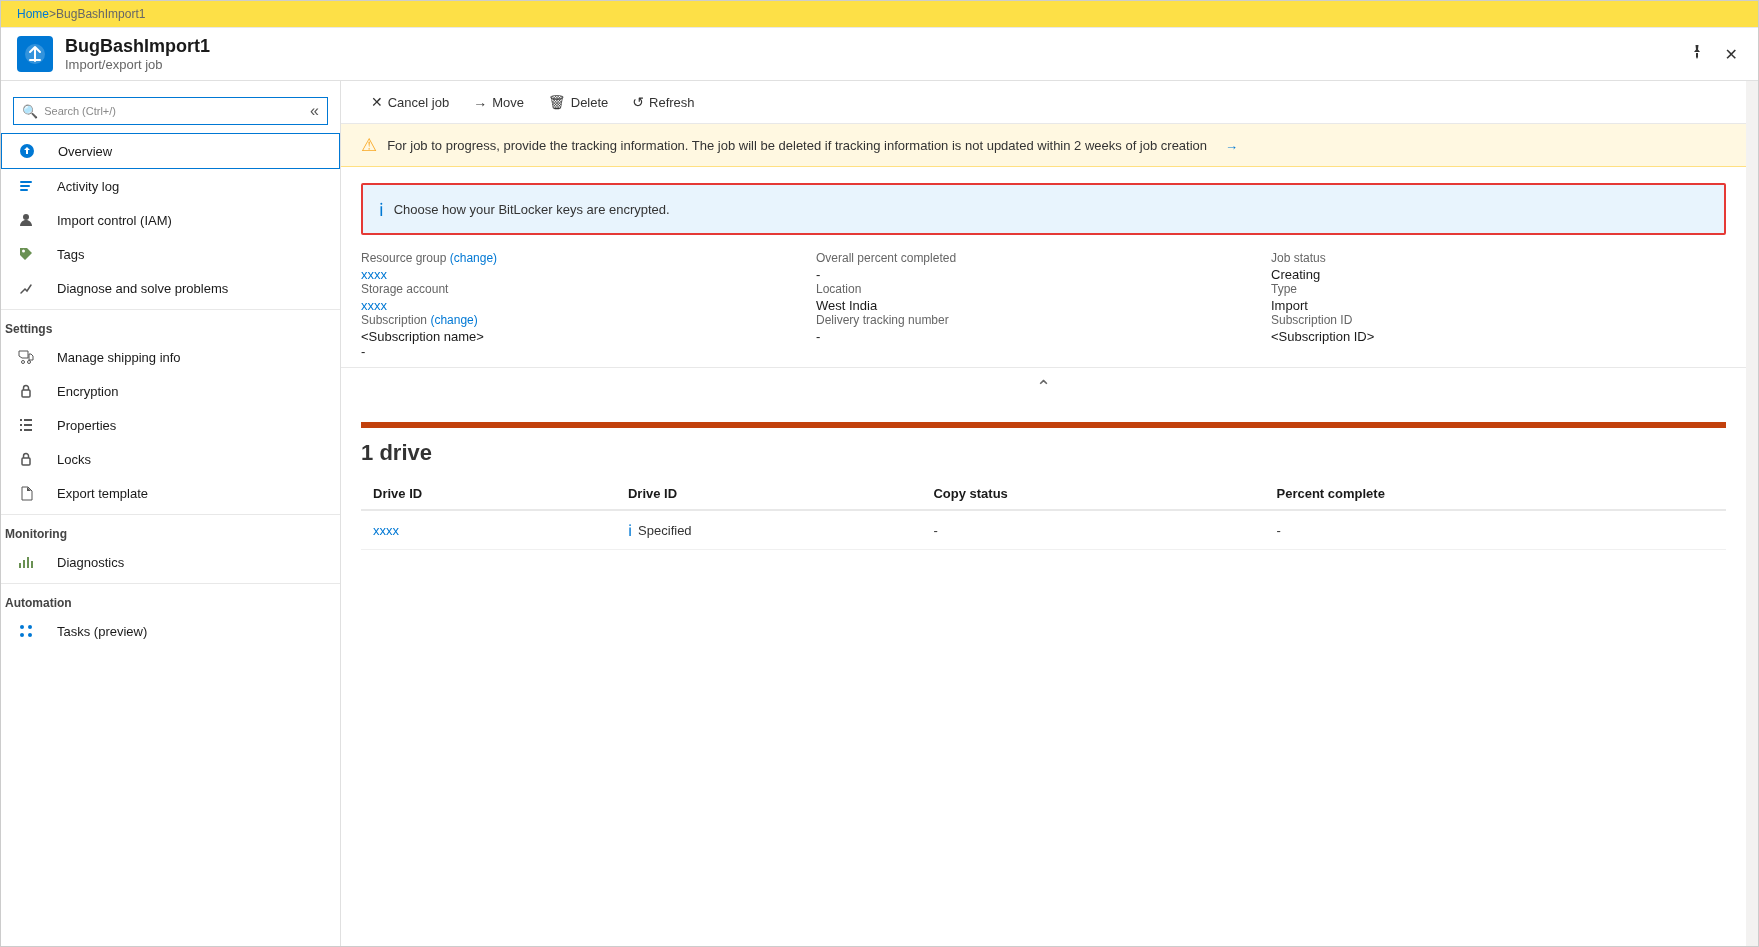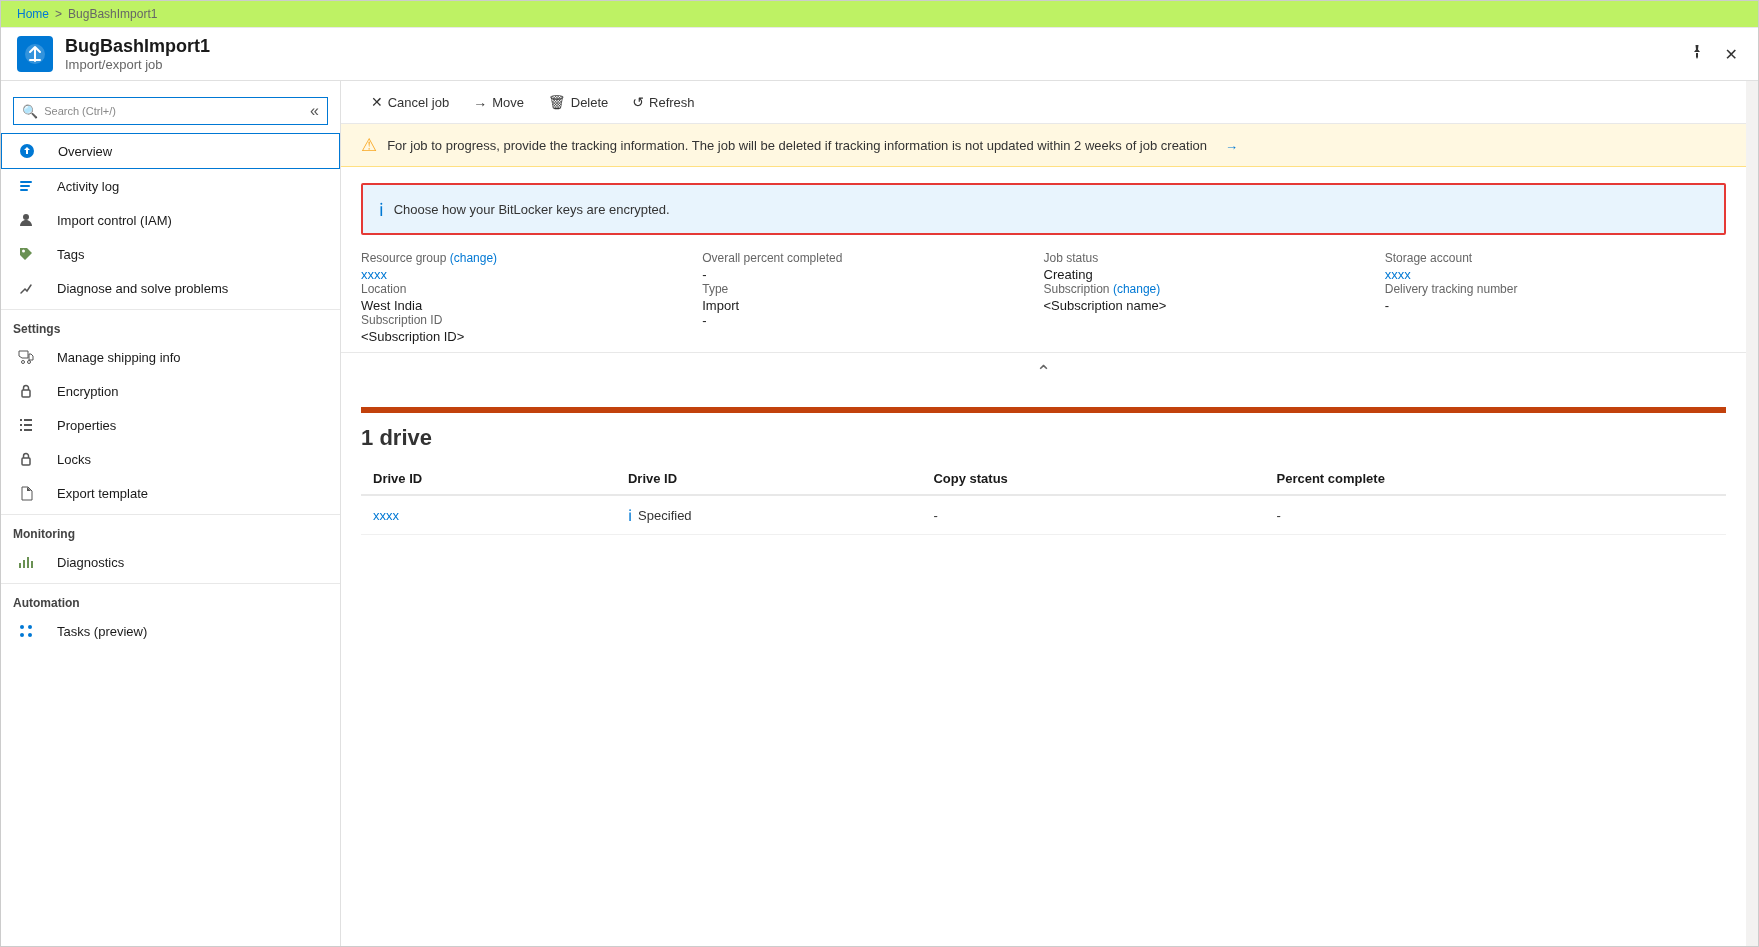--- a/index.html
+++ b/index.html
@@ -10,59 +10,59 @@
     
     .titlebar { display: flex; align-items: center; padding: 8px 16px; border-bottom: 1px solid #e0e0e0; background: #fff; min-height: 48px; }
     .titlebar-icon { width: 36px; height: 36px; background: #0078d4; border-radius: 4px; display: flex; align-items: center; justify-content: center; margin-right: 12px; flex-shrink: 0; }
     .titlebar-icon svg { width: 22px; height: 22px; }
     .titlebar-text h1 { font-size: 18px; font-weight: 600; color: #1a1a1a; }
     .titlebar-text span { font-size: 13px; color: #666; }
     .titlebar-actions { margin-left: auto; display: flex; gap: 12px; }
     .titlebar-btn { background: none; border: none; cursor: pointer; color: #333; font-size: 16px; padding: 4px; }
 
     
-    .breadcrumb { padding: 6px 16px; font-size: 12px; color: #0078d4; border-bottom: 1px solid #e8e8e8; background: #bef264; display: flex; align-items: center; gap: 6px; }
+    .breadcrumb { padding: 6px 16px; font-size: 12px; color: #0078d4; border-bottom: 1px solid #e8e8e8; background: #fde047; display: flex; align-items: center; }
     .breadcrumb a { color: #0078d4; text-decoration: none; }
     .breadcrumb span { color: #666; }
 
     
     .main-layout { display: flex; flex: 1; }
 
     
     .sidebar { width: 340px; border-right: 1px solid #e0e0e0; background: #fff; flex-shrink: 0; padding-top: 8px; }
     .search-box { margin: 8px 12px; display: flex; align-items: center; border: 1px solid #0078d4; padding: 4px 8px; background: #fff; }
     .search-box input { border: none; outline: none; flex: 1; font-size: 11px; color: #333; }
     .search-box input::placeholder { color: #888; }
     .collapse-btn { background: none; border: none; cursor: pointer; color: #555; font-size: 16px; margin-left: 4px; }
 
     .nav-item { display: flex; align-items: center; padding: 8px 16px; cursor: pointer; gap: 22px; font-size: 13px; color: #1a1a1a; }
     .nav-item.active { background: #fff; border: 1.5px solid #0078d4; }
     .nav-item .nav-icon { width: 18px; height: 18px; flex-shrink: 0; display: flex; align-items: center; justify-content: center; }
 
-    .section-header { padding: 12px 12px 4px; font-size: 12px; font-weight: 600; color: #444; border-top: 1px solid #e8e8e8; margin-top: 4px; }
+    .section-header { padding: 12px 4px 4px; font-size: 12px; font-weight: 600; color: #444; border-top: 1px solid #e8e8e8; margin-top: 4px; }
 
     
     .content { flex: 1; display: flex; flex-direction: column; background: #fff; }
 
     
     .toolbar { display: flex; align-items: center; padding: 8px 20px; gap: 4px; border-bottom: 1px solid #e8e8e8; background: #fff; }
     .toolbar-btn { display: flex; align-items: center; gap: 5px; background: none; border: none; cursor: pointer; color: #333; font-size: 13px; padding: 5px 10px; border-radius: 2px; }
     .toolbar-btn .btn-icon { font-size: 14px; }
 
     
     .warning-banner { background: #fff8e1; border-bottom: 1px solid #ffe082; padding: 10px 20px; display: flex; align-items: center; gap: 10px; font-size: 13px; color: #333; }
     .warning-icon { color: #f9a825; font-size: 18px; }
     .banner-arrow { margin-left: 8px; color: #0078d4; }
 
     
     .info-box { margin: 16px 20px 0; border: 2px solid #e53935; border-radius: 2px; padding: 12px 16px; display: flex; align-items: center; gap: 10px; background: #e8f4fd; font-size: 13px; }
     .info-icon { color: #0078d4; font-size: 18px; }
 
     
-    .details-grid { display: grid; grid-template-columns: 1fr 1fr 1fr 1fr; gap: 0; margin: 16px 20px 0; }
+    .details-grid { display: grid; grid-template-columns: 1fr 1fr 1fr; gap: 0; margin: 16px 20px 0; }
     .detail-label { font-size: 12px; color: #666; margin-bottom: 2px; }
     .detail-value { font-size: 13px; color: #1a1a1a; font-weight: 400; }
     .detail-link { color: #0078d4; text-decoration: none; cursor: pointer; }
     .detail-change { color: #0078d4; cursor: pointer; font-size: 12px; }
 
     .collapse-section { display: flex; justify-content: center; padding: 8px; border-top: 1px solid #e8e8e8; margin-top: 8px; }
     .collapse-btn2 { background: none; border: none; cursor: pointer; color: #666; font-size: 18px; }
 
     
     .drives-section { margin: 16px 20px; border-top: 6px solid #c2410c; padding-top: 12px; }

